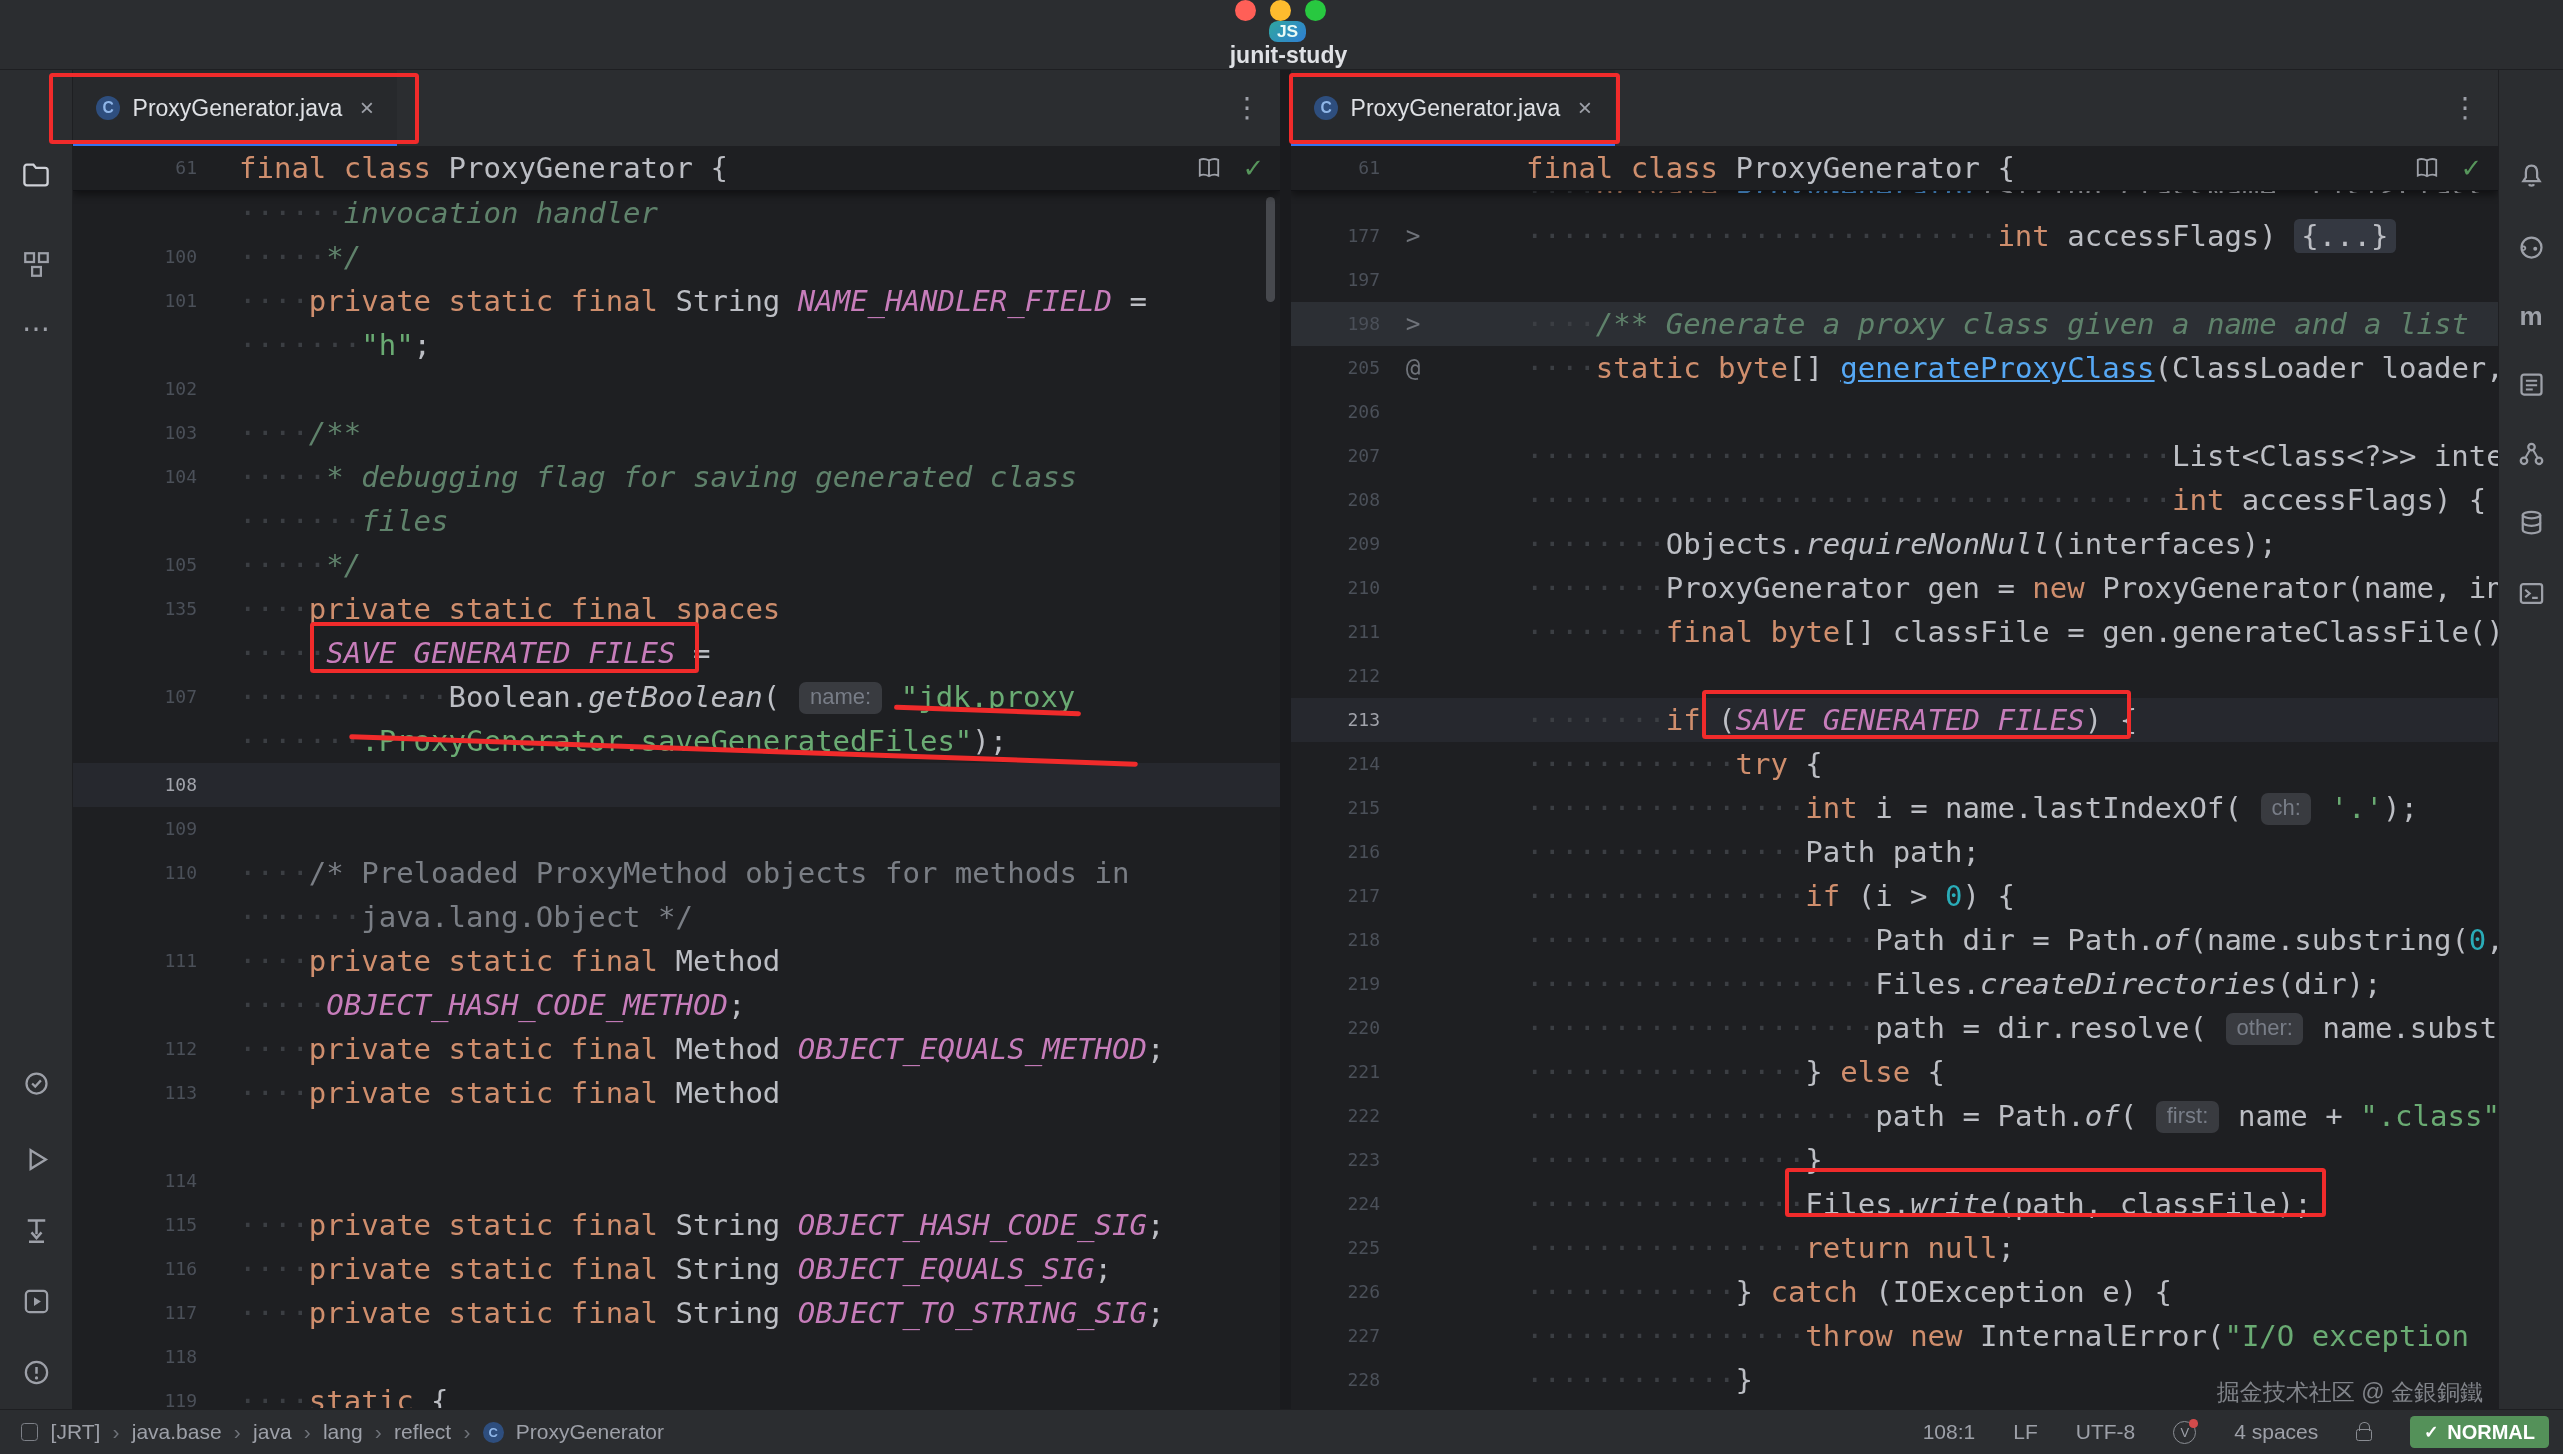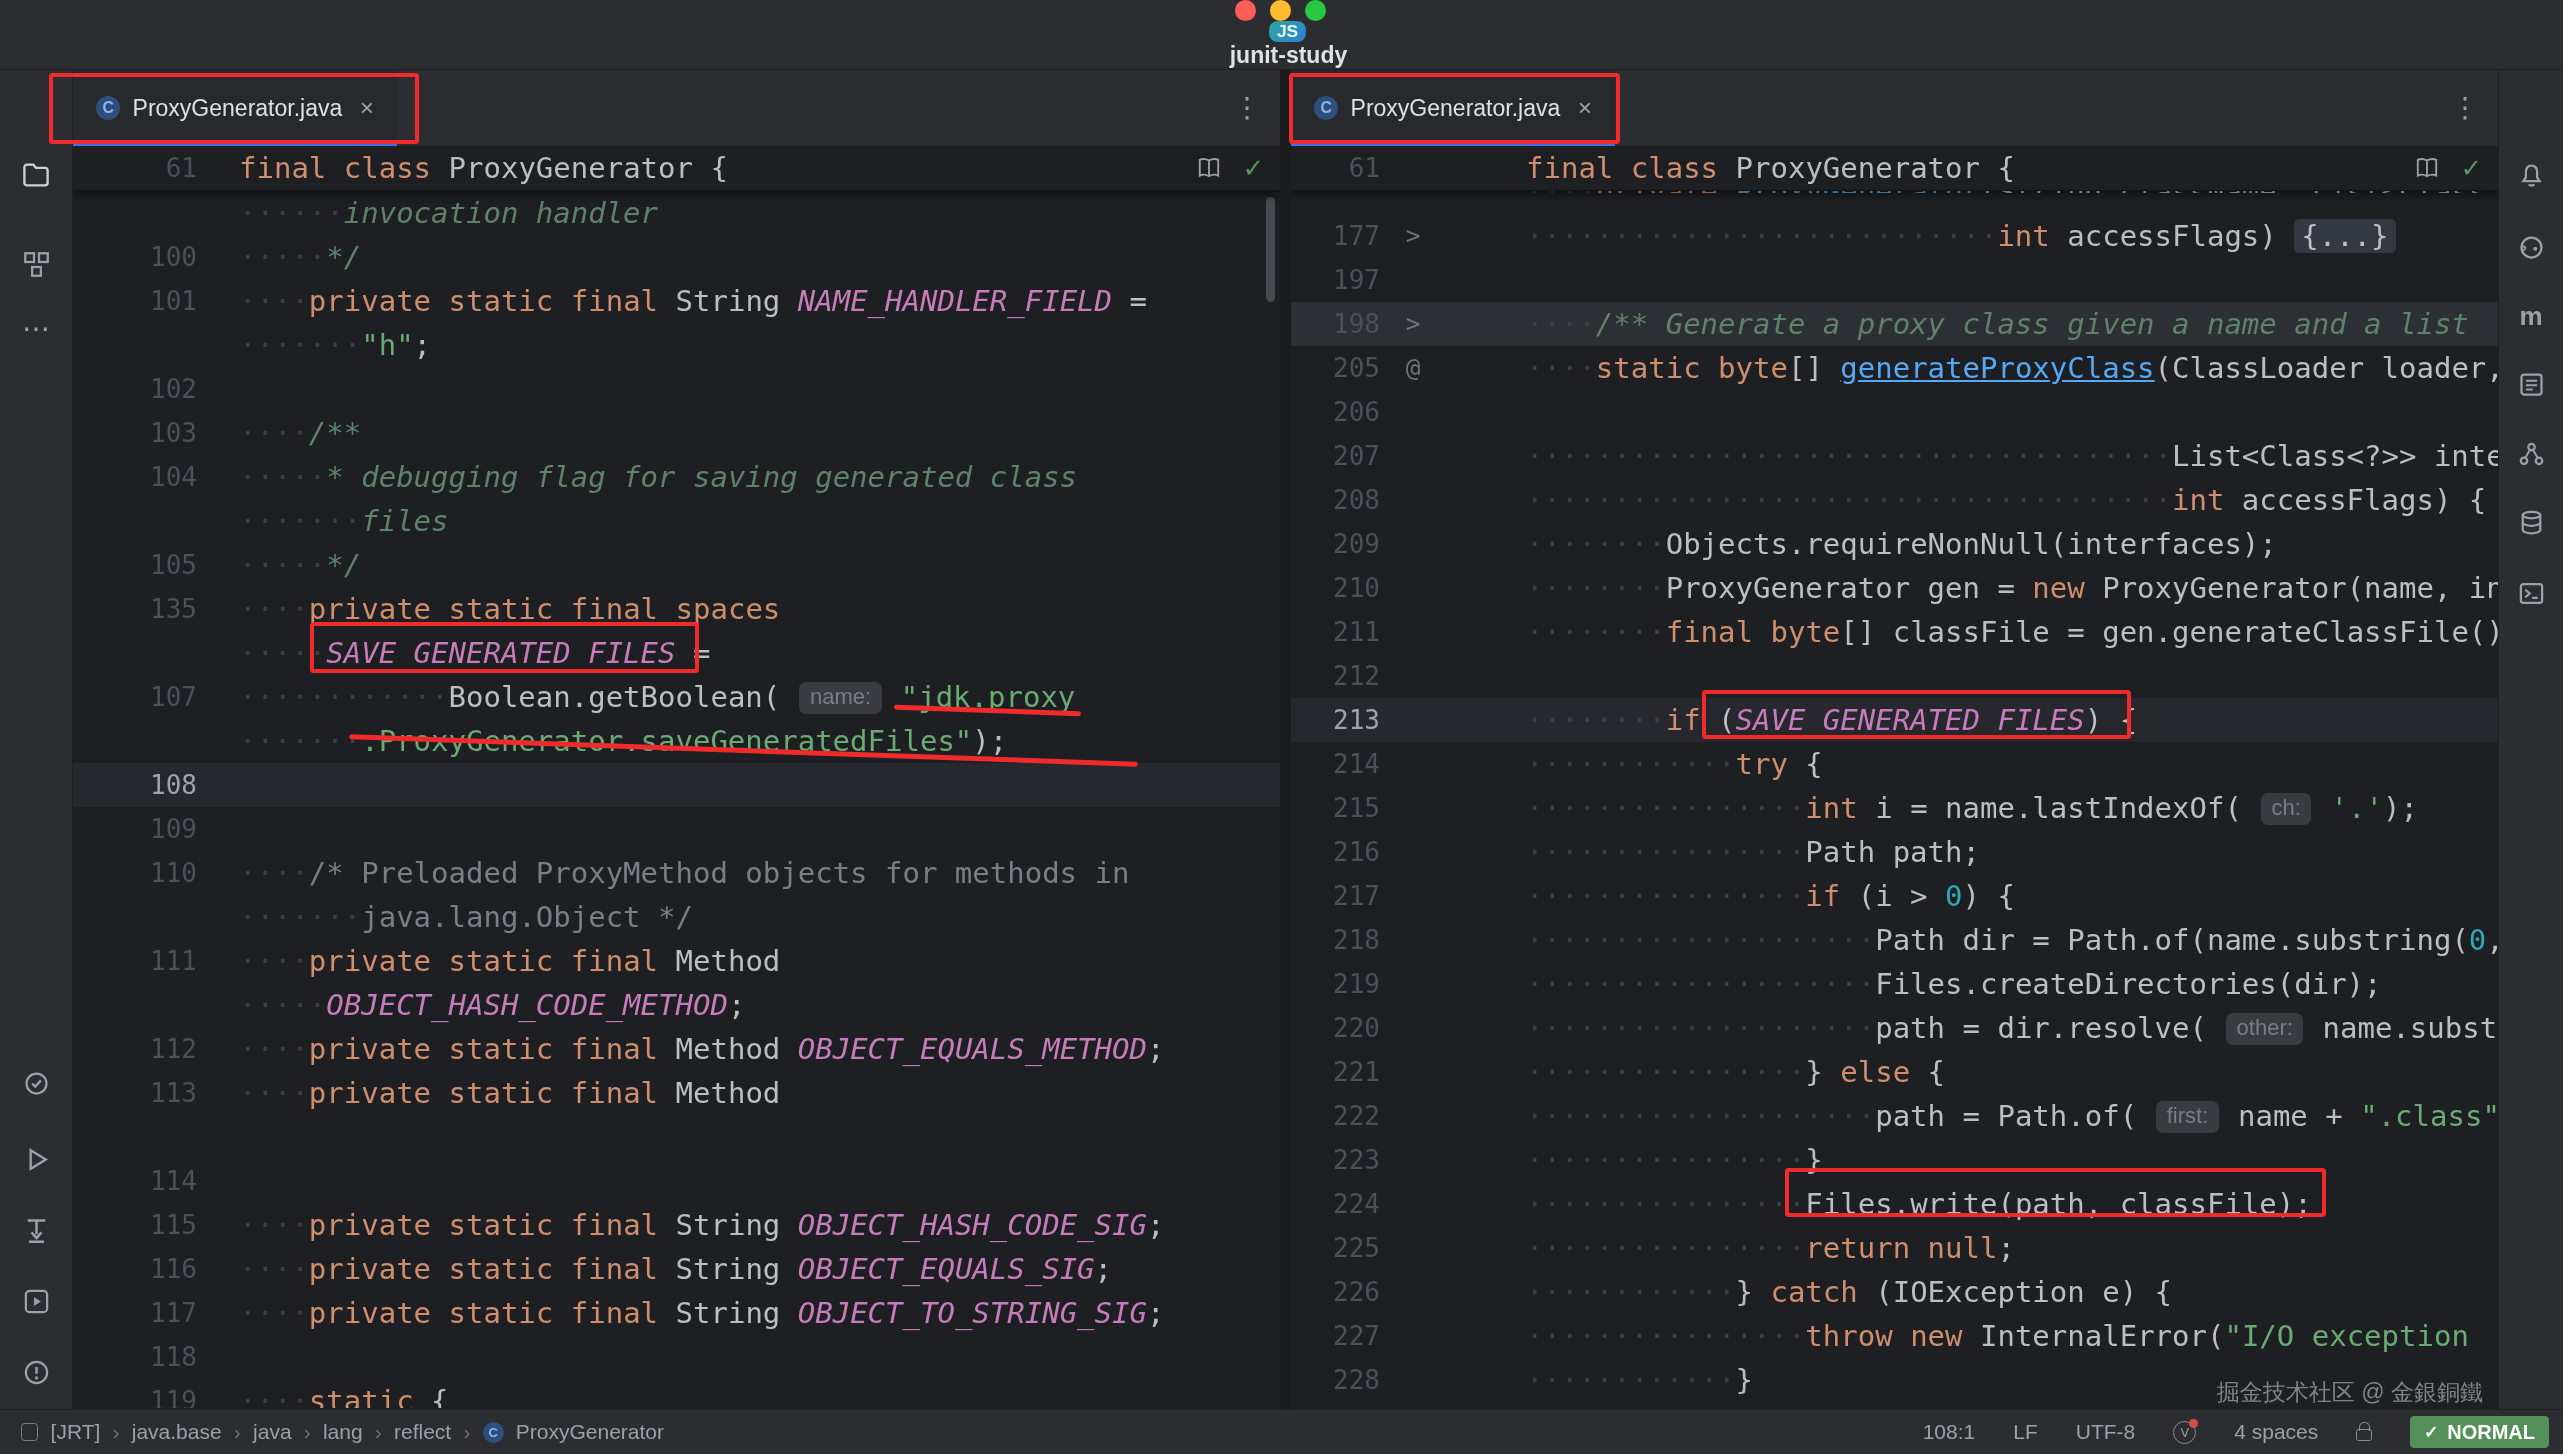--- a/index.html
+++ b/index.html
@@ -59,34 +59,34 @@
   
   .pane { position:absolute; top:146px; height:1262px; width:1207px; background:#1e1f22; overflow:hidden; }
   #pane-left { left:73px; } #pane-right { left:1291px; }
   .sticky { position:relative; z-index:3; background:#1e1f22;
             box-shadow:0 4.4px 7.8px rgba(0,0,0,.45); border-bottom:0.9px solid #121316; }
   .sticky-icons { position:absolute; right:15.7px; top:0; height:44px; display:flex; gap:21px; align-items:center; }
   .check-ok { color:#57965c; font-size:26px; }
 
   .ed-row { display:flex; height:44px; line-height:44px;
             font-family:"DejaVu Sans Mono", monospace; font-size:29px; white-space:pre; }
-  .gut { color:#4b5059; text-align:right; font-size:26px; flex:none; padding-right:7px; }
+  .gut { color:#4b5059; text-align:right; font-size:18px; flex:none; padding-right:7px; }
   .foldcol { flex:none; color:#6f737a; font-size:24.4px; text-align:center; }
   .left-ed .gut { width:131px; }  .left-ed .foldcol { width:35px; }
   .right-ed .gut { width:96px; } .right-ed .foldcol { width:52px; }
   .code { flex:1; overflow:hidden; white-space:pre; color:#bcbec4; }
   .right-ed .code { padding-left:87px; }
   .ed-row.cur { background:#26282e; } .ed-row.cur .gut { color:#a1a3ab; }
   .ed-row.soft { background:#2c2f34; }
   .ed-row.clip { height:23px; overflow:hidden; }
   .ed-row.clip > * { transform:translateY(-21px); }
 
   .tk-kw  { color:#cf8e6d; }
   .tk-t   { color:#bcbec4; }
-  .tk-itm { color:#bcbec4; }
+  .tk-itm { color:#bcbec4; font-style:italic; }
   .tk-con { color:#c77dbb; font-style:italic; }
   .tk-str { color:#6aab73; }
   .tk-num { color:#2aacb8; }
   .tk-com { color:#7a7e85; }
   .tk-doc { color:#5f826b; font-style:italic; }
   .tk-decl{ color:#56a8f5; text-decoration:underline; }
   .tk-ws  { color:#3b3e43; }
   .tk-hint{ display:inline-block; background:#393b40; color:#787d87; border-radius:7px;
             padding:1.7px 10.5px; font-size:22px; line-height:1.3; font-family:"Liberation Sans",sans-serif;
             position:relative; top:-2.6px; margin:0 1.7px; }

